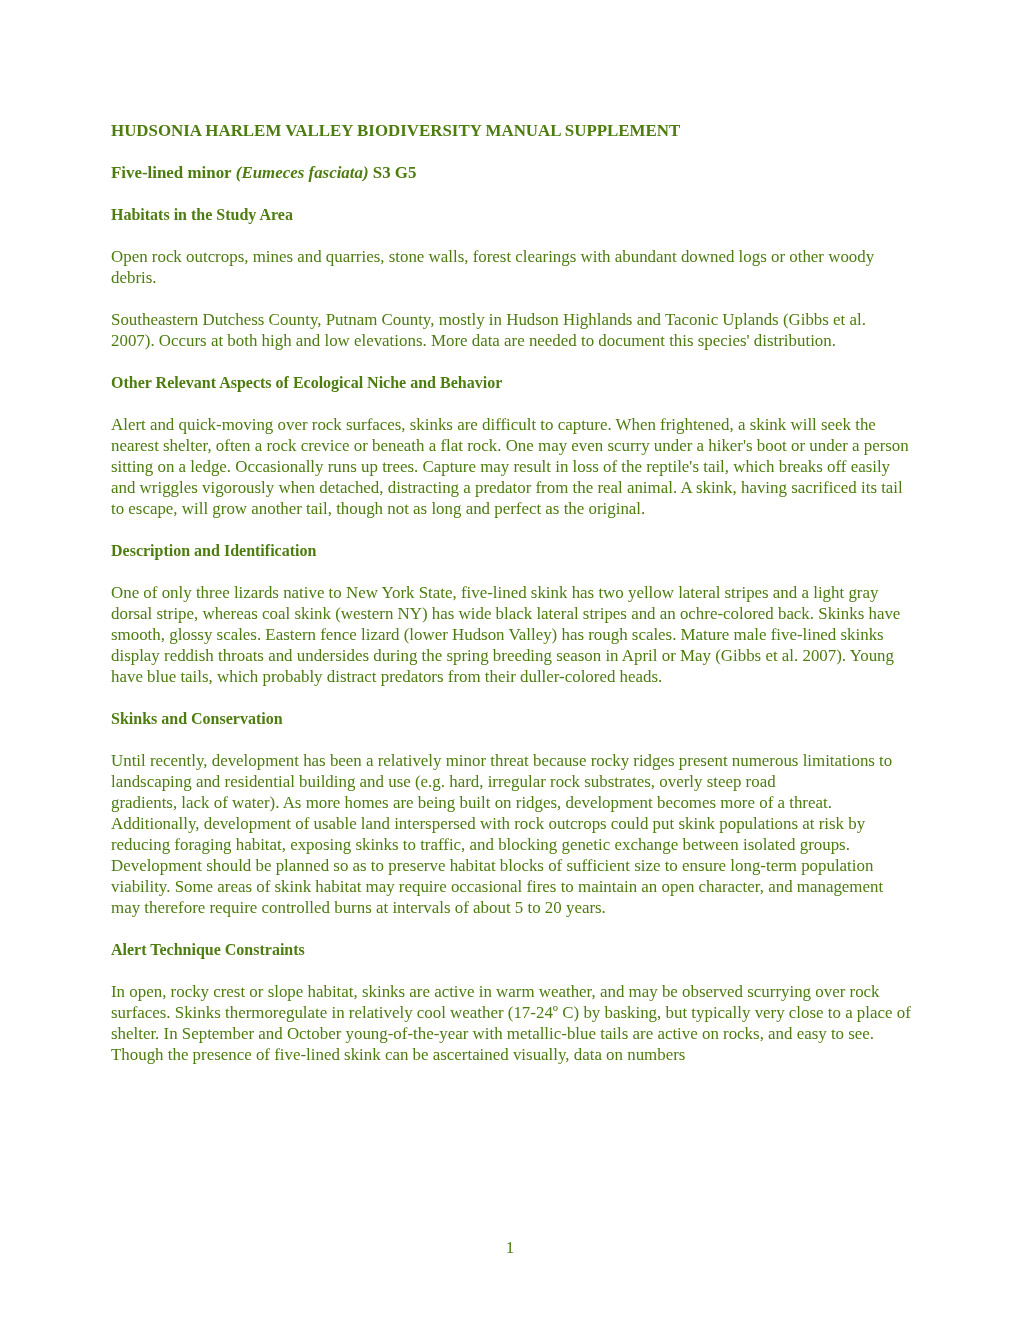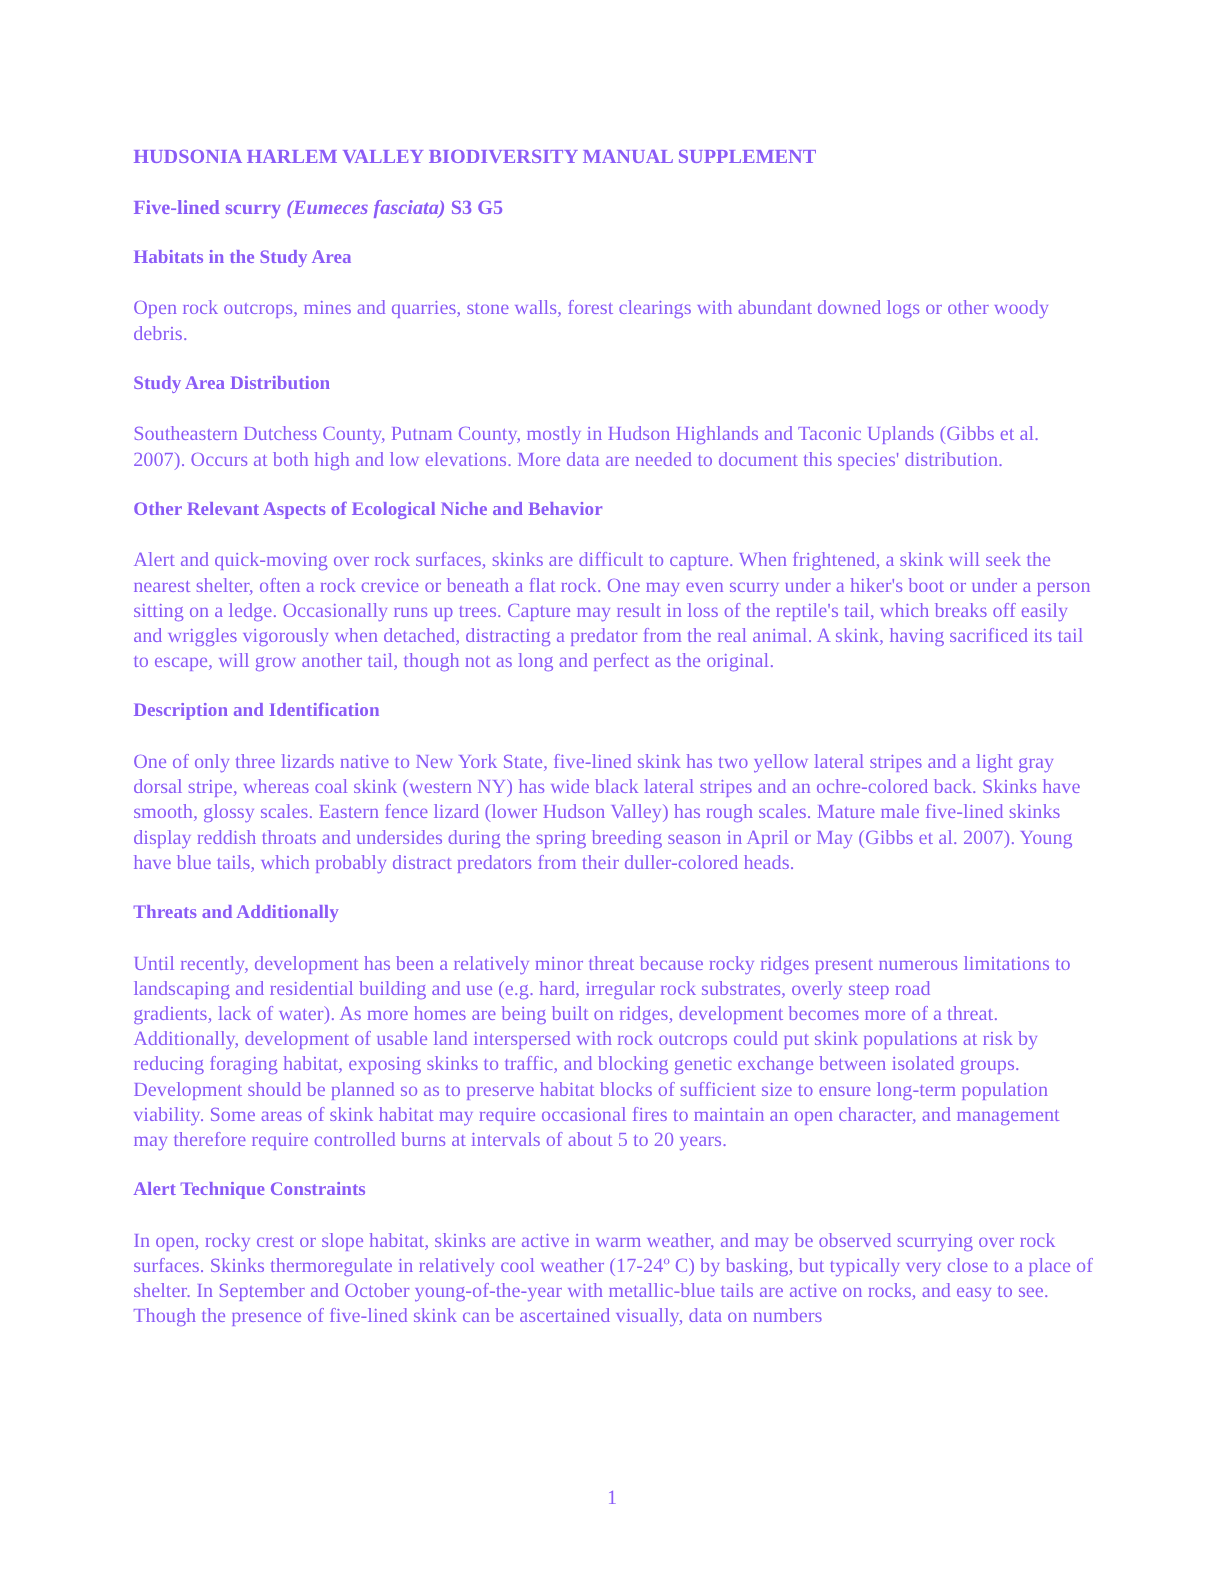--- a/index.html
+++ b/index.html
@@ -7,21 +7,21 @@
     padding: 0;
     background: #ffffff;
   }
   .page {
     position: relative;
     width: 1020px;
     height: 1320px;
     background: #ffffff;
     overflow: hidden;
     font-family: "Liberation Serif", serif;
-    color: #8b5cf6;
+    color: #4d7c0f;
   }
   .content {
     position: absolute;
     left: 111px;
     top: 120px;
     width: 800px;
     font-size: 16.9px;
     line-height: 21px;
   }
   .doc-title {
@@ -60,45 +60,44 @@
 </style>
 </head>
 <body>
 
 <div class="page">
   <div class="content">
 
     <div class="doc-title">HUDSONIA HARLEM VALLEY BIODIVERSITY MANUAL SUPPLEMENT</div>
 
     <div class="species-line">
-      <span>Five-lined scurry</span><span class="sci"> (Eumeces fasciata)</span><span> S3 G5</span>
+      <span>Five-lined minor</span><span class="sci"> (Eumeces fasciata)</span><span> S3 G5</span>
     </div>
 
     <div class="section">
       <div class="section-heading">Habitats in the Study Area</div>
       <div class="section-body">Open rock outcrops, mines and quarries, stone walls, forest clearings with abundant downed logs or other woody debris.</div>
     </div>
 
     <div class="section">
-      <div class="section-heading">Study Area Distribution</div>
       <div class="section-body">Southeastern Dutchess County, Putnam County, mostly in Hudson Highlands and Taconic Uplands (Gibbs et al. 2007). Occurs at both high and low elevations. More data are needed to document this species' distribution.</div>
     </div>
 
     <div class="section">
       <div class="section-heading">Other Relevant Aspects of Ecological Niche and Behavior</div>
       <div class="section-body">Alert and quick-moving over rock surfaces, skinks are difficult to capture. When frightened, a skink will seek the nearest shelter, often a rock crevice or beneath a flat rock. One may even scurry under a hiker's boot or under a person sitting on a ledge. Occasionally runs up trees. Capture may result in loss of the reptile's tail, which breaks off easily and wriggles vigorously when detached, distracting a predator from the real animal. A skink, having sacrificed its tail to escape, will grow another tail, though not as long and perfect as the original.</div>
     </div>
 
     <div class="section">
       <div class="section-heading">Description and Identification</div>
       <div class="section-body">One of only three lizards native to New York State, five-lined skink has two yellow lateral stripes and a light gray dorsal stripe, whereas coal skink (western NY) has wide black lateral stripes and an ochre-colored back. Skinks have smooth, glossy scales. Eastern fence lizard (lower Hudson Valley) has rough scales. Mature male five-lined skinks display reddish throats and undersides during the spring breeding season in April or May (Gibbs et al. 2007). Young have blue tails, which probably distract predators from their duller-colored heads.</div>
     </div>
 
     <div class="section">
-      <div class="section-heading">Threats and Additionally</div>
+      <div class="section-heading">Skinks and Conservation</div>
       <div class="section-body">Until recently, development has been a relatively minor threat because rocky ridges present numerous limitations to landscaping and residential building and use (e.g. hard, irregular rock substrates, overly steep road
 gradients, lack of water). As more homes are being built on ridges, development becomes more of a threat. Additionally, development of usable land interspersed with rock outcrops could put skink populations at risk by reducing foraging habitat, exposing skinks to traffic, and blocking genetic exchange between isolated groups. Development should be planned so as to preserve habitat blocks of sufficient size to ensure long-term population viability. Some areas of skink habitat may require occasional fires to maintain an open character, and management may therefore require controlled burns at intervals of about 5 to 20 years.</div>
     </div>
 
     <div class="section">
       <div class="section-heading">Alert Technique Constraints</div>
       <div class="section-body">In open, rocky crest or slope habitat, skinks are active in warm weather, and may be observed scurrying over rock surfaces. Skinks thermoregulate in relatively cool weather (17-24º C) by basking, but typically very close to a place of shelter. In September and October young-of-the-year with metallic-blue tails are active on rocks, and easy to see. Though the presence of five-lined skink can be ascertained visually, data on numbers</div>
     </div>
 
   </div>

